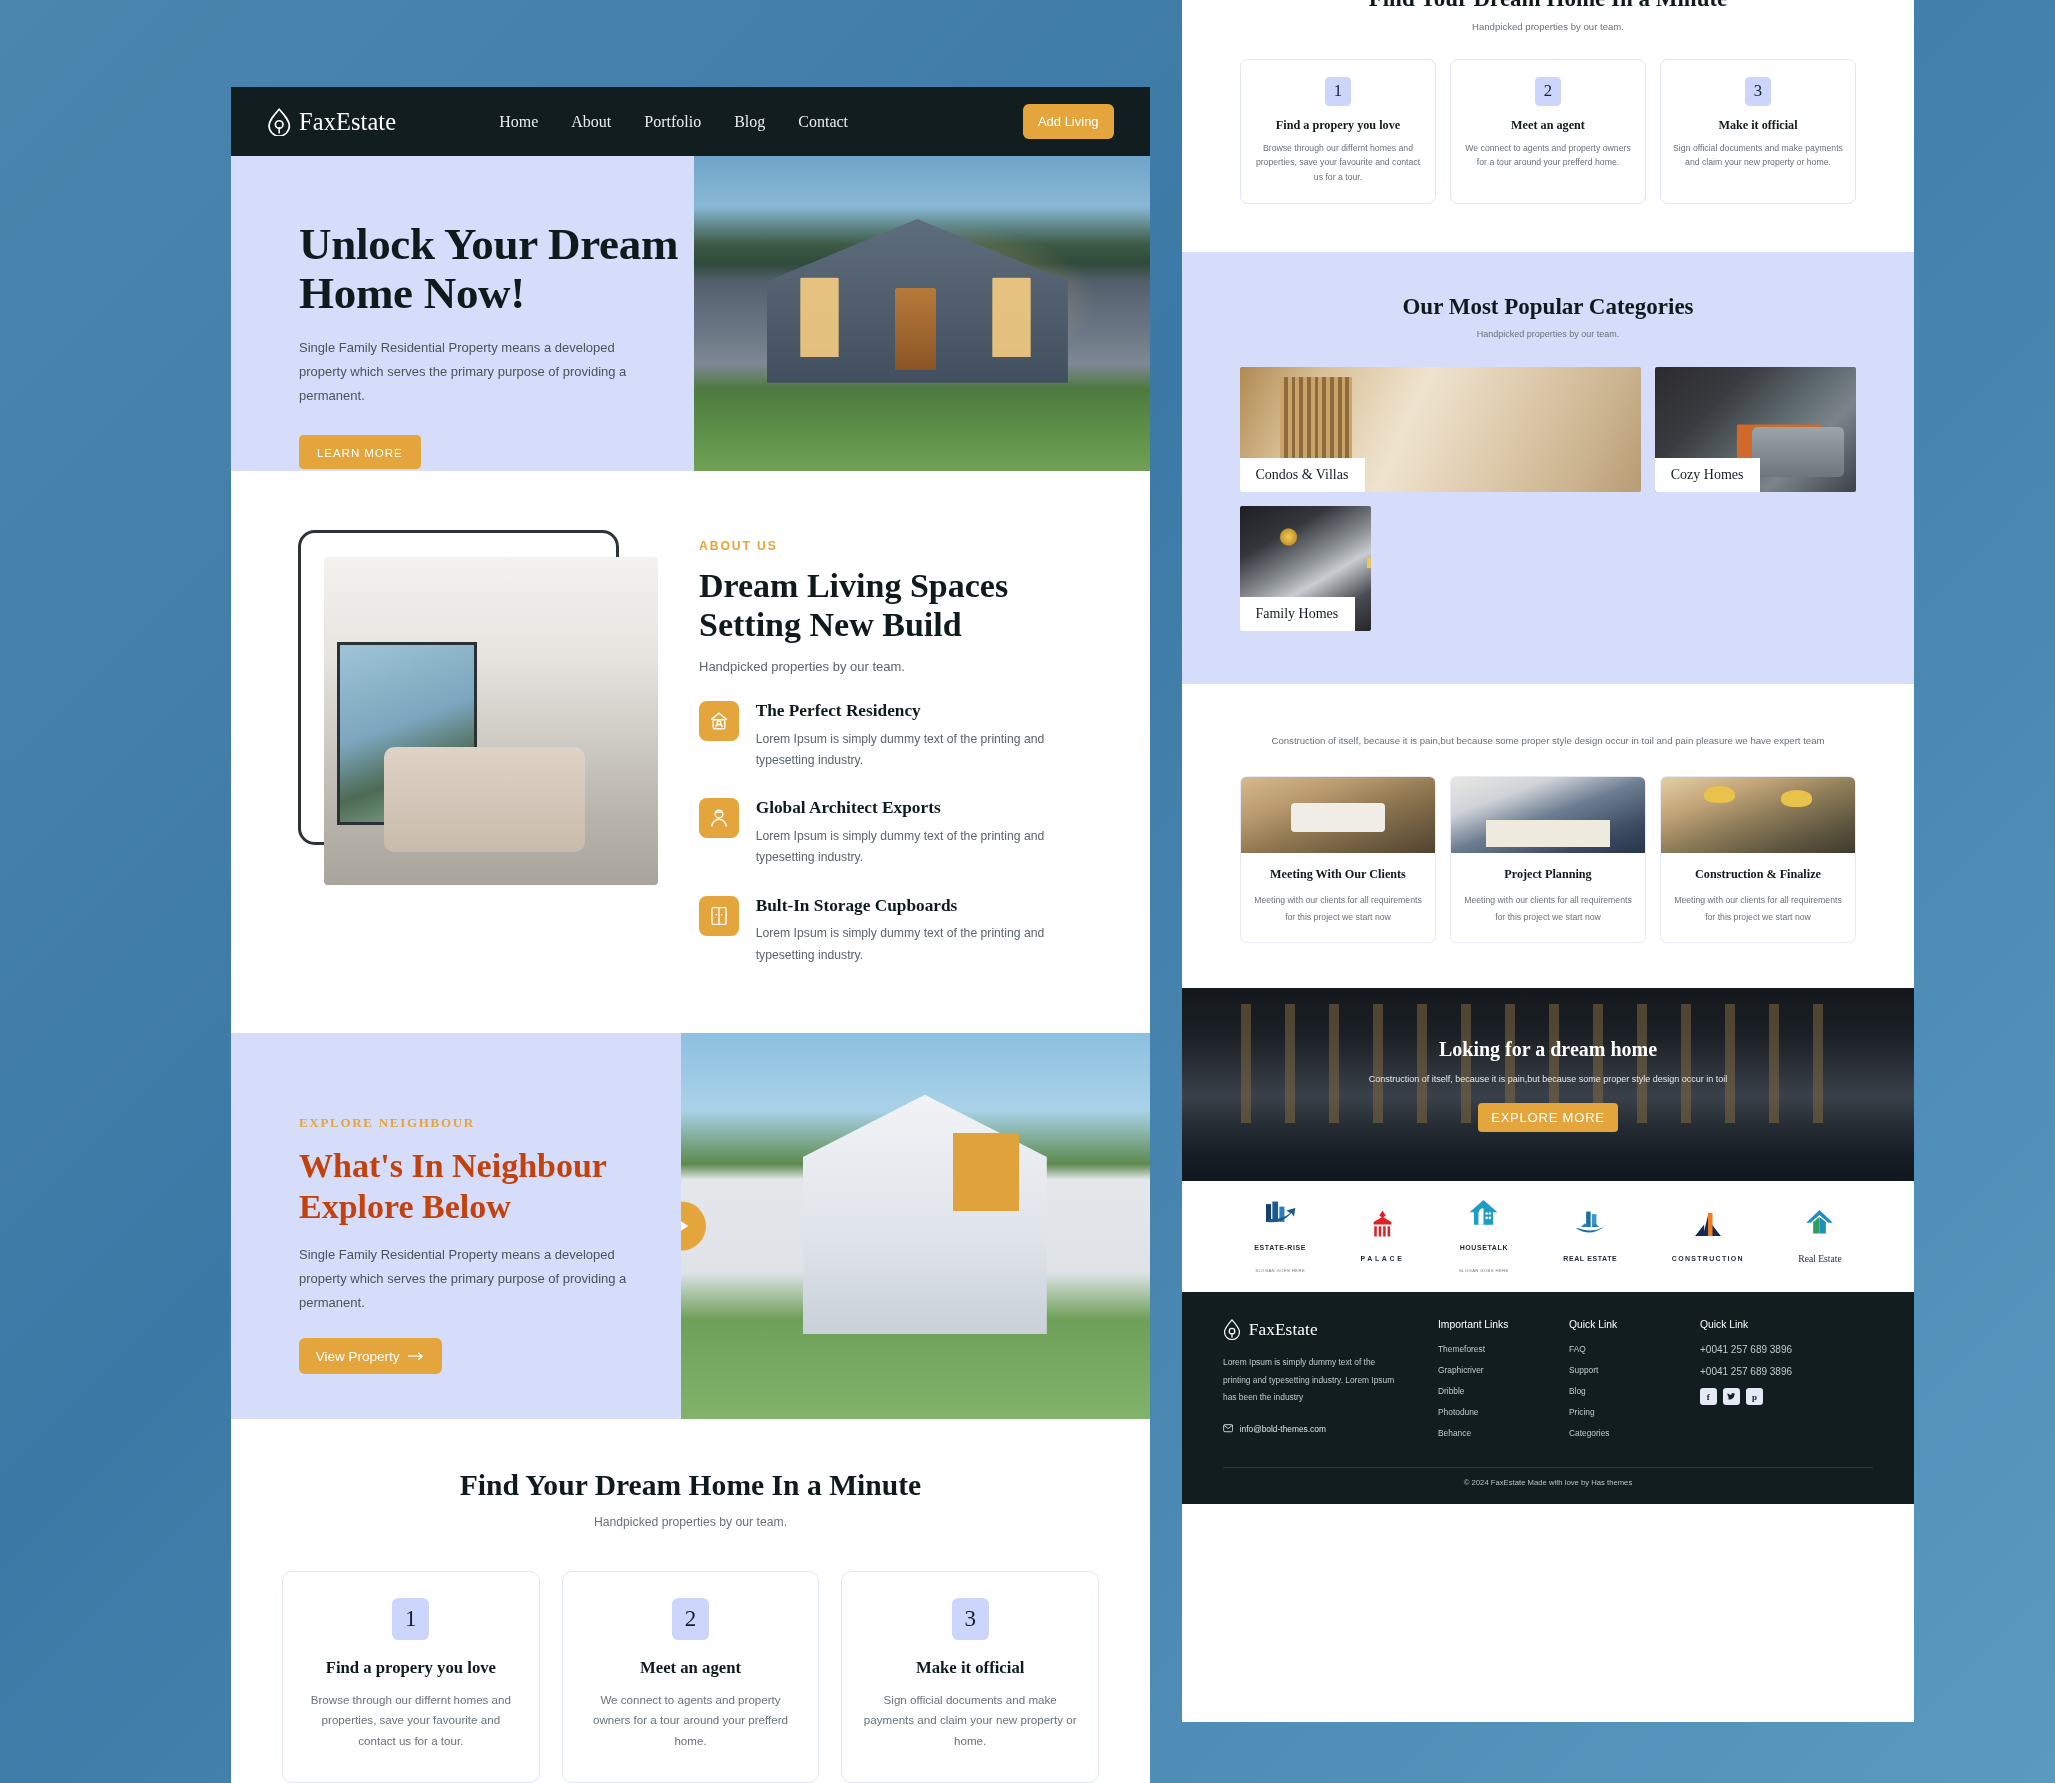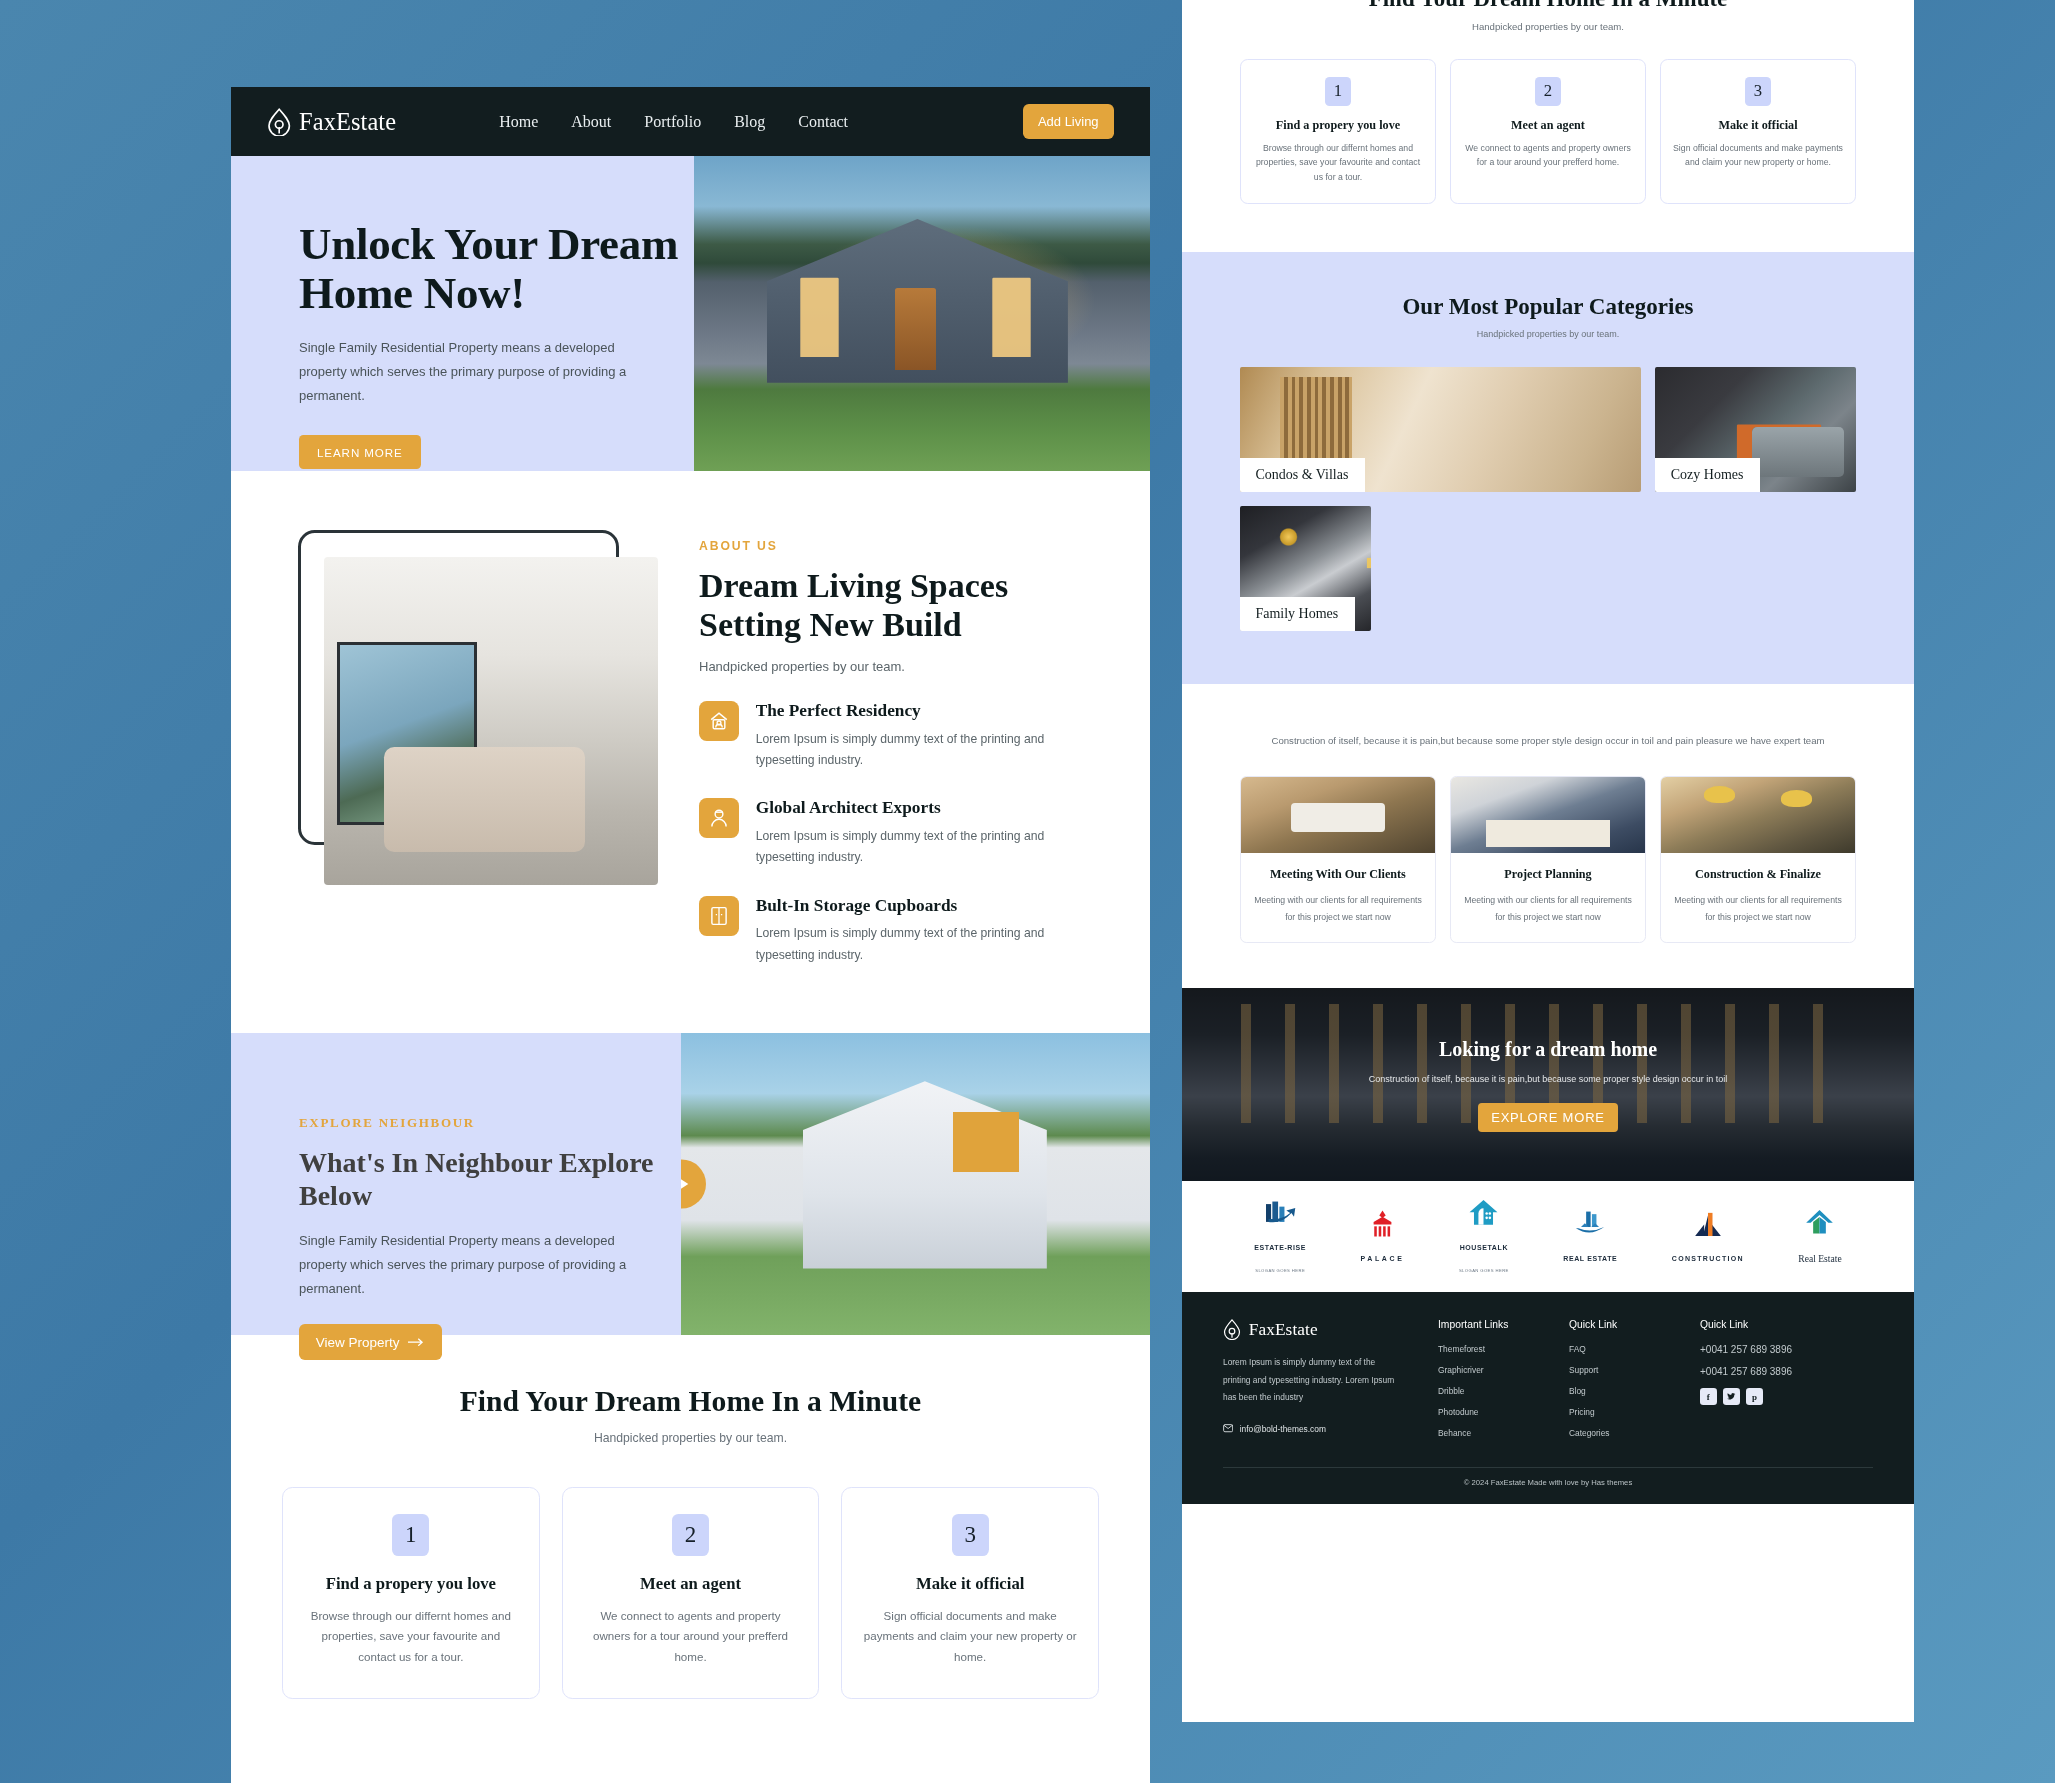--- a/index.html
+++ b/index.html
@@ -128,26 +128,26 @@
     width: 40px; height: 40px; flex: 0 0 auto; background: #e3a53c;
     border-radius: 7.7px; display: flex; align-items: center; justify-content: center;
   }
   .feature h3 {
     font-family: "Liberation Serif", serif; font-size: 17.3px;
     color: #0e1a1c; font-weight: 700;
   }
   .feature p { margin-top: 7.7px; font-size: 12.2px; line-height: 1.75; color: #5b656a; max-width: 302px; }
 
   
-  .neigh { display: flex; background: #d6ddfb; height: 302px; }
+  .neigh { display: flex; background: #d6ddfb; height: 386px; }
   .neigh-text { width: 450px; padding: 82px 0 0 68px; }
   .neigh-text .eyebrow { font-family:"Liberation Serif", serif; letter-spacing: 1.7px; font-size: 13px; }
   .neigh-text h2 {
     font-family: "Liberation Serif", serif; font-weight: 700;
-    font-size: 28px; line-height: 1.18; color: #404040; margin-top: 15.4px;
+    font-size: 34px; line-height: 1.18; color: #c2410c; margin-top: 15.4px;
   }
   .neigh-text p { margin-top: 16.7px; font-size: 13px; line-height: 1.85; color: #4a5459; max-width: 334px; }
   .btn-view {
     margin-top: 23px; background: #e3a53c; color: #fff; border: none;
     border-radius: 5.8px; padding: 10.3px 16.7px; font-size: 13.5px;
     display: inline-flex; align-items: center; gap: 9px; cursor: pointer;
   }
   .neigh-img { flex: 1; position: relative; overflow: hidden; }
   .play-btn {
     position: absolute; left: -24.4px; top: 50%; transform: translateY(-50%);

